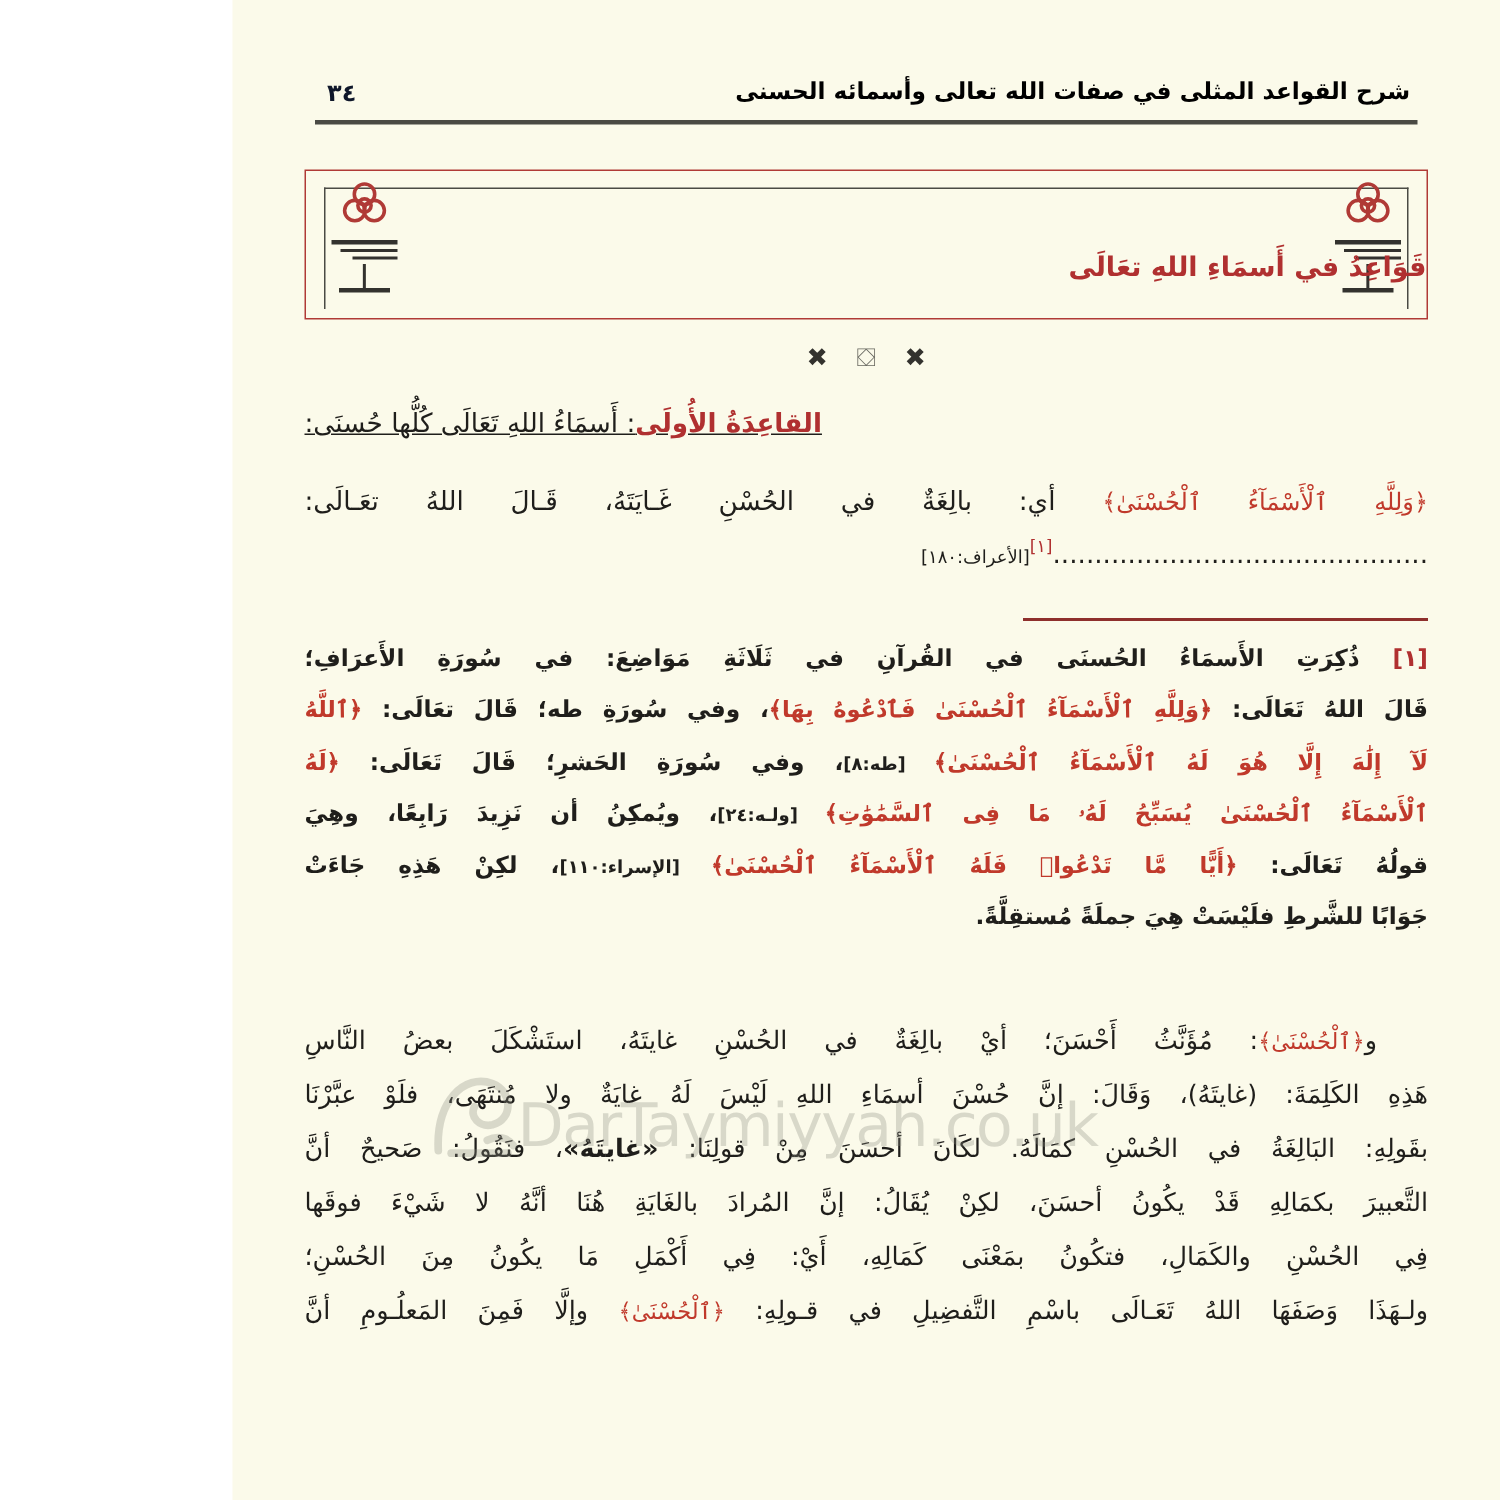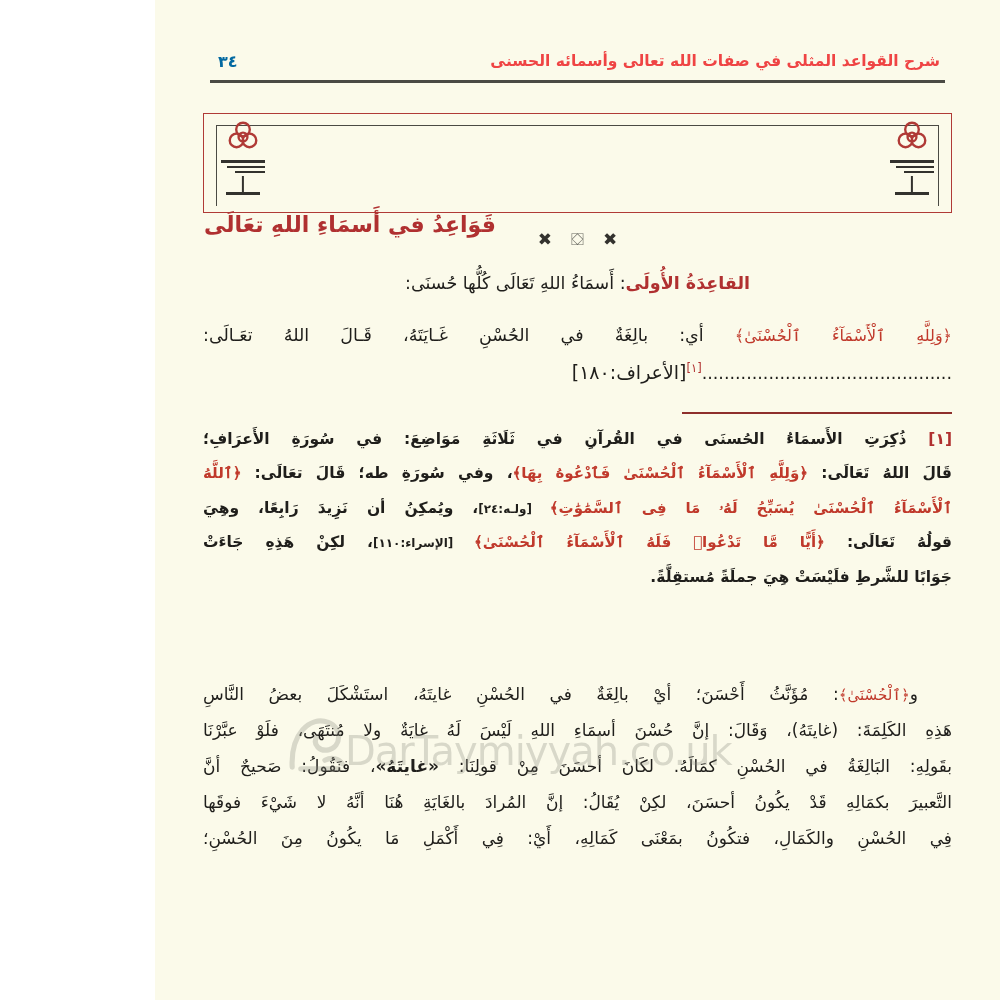--- a/index.html
+++ b/index.html
@@ -43,32 +43,32 @@
     height: 34px;
     direction: rtl;
   }
 
   .header-title {
     position: absolute;
     right: 15px;
     top: 0;
     font-size: 15.5px;
     font-weight: bold;
-    color: #ef4444;
+    color: #000000;
     letter-spacing: 0;
     white-space: nowrap;
   }
 
   .header-folio {
     position: absolute;
     left: 18px;
     top: 0;
     font-size: 16px;
     font-weight: bold;
-    color: #0369a1;
+    color: #0f172a;
   }
 
   .header-rule {
     position: absolute;
     right: 10px;
     left: 10px;
     top: 28px;
     height: 2.5px;
     background: #4a4a44;
   }
@@ -146,26 +146,25 @@
     width: 34px;
     height: 2.6px;
     background: #33322e;
   }
 
   #chapter-title {
     position: absolute;
     left: 0;
     right: 0;
     top: 54px;
-    text-align: left;
-    font-size: 22px;
+    text-align: right;
+    font-size: 18px;
     font-weight: bold;
     color: #b03030;
     white-space: nowrap;
-    margin-top: 44px;
   }
 
   
   #ornament-row {
     position: absolute;
     left: 0;
     right: 0;
     top: 228px;
     text-align: center;
     height: 22px;
@@ -197,26 +196,26 @@
 
   .ln {
     display: block;
     white-space: nowrap;
   }
   .ln.justified {
     text-align: justify;
     text-align-last: justify;
     white-space: normal;
   }
-  .ln.center { text-align: center; }
+  .ln.center { text-align: left; text-decoration: underline; }
   .ln.right  { text-align: left; text-align-last: right; white-space: normal; }
 
   .red      { color: #b03030; }
   .quran    { color: #c0392b; font-size: 16px; }
-  .ref      { color: #1f1e1b; font-size: 19px; }
+  .ref      { color: #1f1e1b; font-size: 12px; }
   .fnmark   { color: #b03030; font-size: 11.5px; vertical-align: super; }
   .dots     { color: #1f1e1b; letter-spacing: 2px; }
   .bold     { font-weight: bold; }
 
   
   #footnote-rule {
     position: absolute;
     right: 48px;
     width: 270px;
     top: 412px;
@@ -361,20 +360,23 @@
     <div id="footnote-rule"></div>
 
     <div id="footnote-block">
       <div class="ln justified">
         <span class="red">[١]</span><span> ذُكِرَتِ الأَسمَاءُ الحُسنَى في القُرآنِ في ثَلَاثَةِ مَوَاضِعَ: في سُورَةِ الأَعرَافِ؛</span>
       </div>
       <div class="ln justified">
         <span>قَالَ اللهُ تَعَالَى: </span><span class="quran">﴿وَلِلَّهِ ٱلْأَسْمَآءُ ٱلْحُسْنَىٰ فَٱدْعُوهُ بِهَا﴾</span><span>، وفي سُورَةِ طه؛ قَالَ تعَالَى: </span><span class="quran">﴿ٱللَّهُ</span>
       </div>
       <div class="ln justified">
+        <span class="quran">لَآ إِلَٰهَ إِلَّا هُوَ لَهُ ٱلْأَسْمَآءُ ٱلْحُسْنَىٰ﴾</span><span class="ref"> [طه:٨]</span><span>، وفي سُورَةِ الحَشرِ؛ قَالَ تَعَالَى: </span><span class="quran">﴿لَهُ</span>
+      </div>
+      <div class="ln justified">
         <span class="quran">ٱلْأَسْمَآءُ ٱلْحُسْنَىٰ يُسَبِّحُ لَهُۥ مَا فِى ٱلسَّمَٰوَٰتِ﴾</span><span class="ref"> [ولـه:٢٤]</span><span>، ويُمكِنُ أن نَزِيدَ رَابِعًا، وهِيَ</span>
       </div>
       <div class="ln justified">
         <span>قولُهُ تَعَالَى: </span><span class="quran">﴿أَيًّا مَّا تَدْعُوا۟ فَلَهُ ٱلْأَسْمَآءُ ٱلْحُسْنَىٰ﴾</span><span class="ref"> [الإسراء:١١٠]</span><span>، لكِنْ هَذِهِ جَاءَتْ</span>
       </div>
       <div class="ln right">
         <span>جَوَابًا للشَّرطِ فلَيْسَتْ هِيَ جملَةً مُستقِلَّةً.</span>
       </div>
     </div>
 
@@ -386,20 +388,23 @@
         <span>هَذِهِ الكَلِمَةَ: (غايتَهُ)، وَقَالَ: إنَّ حُسْنَ أسمَاءِ اللهِ لَيْسَ لَهُ غايَةٌ ولا مُنتَهَى، فلَوْ عبَّرْنَا</span>
       </div>
       <div class="ln justified">
         <span>بقَولِهِ: البَالِغَةُ في الحُسْنِ كمَالَهُ. لكَانَ أحسَنَ مِنْ قولِنَا: </span><span class="bold">«غايتَهُ»</span><span>، فنَقُولُ: صَحيحٌ أنَّ</span>
       </div>
       <div class="ln justified">
         <span>التَّعبيرَ بكمَالِهِ قَدْ يكُونُ أحسَنَ، لكِنْ يُقَالُ: إنَّ المُرادَ بالغَايَةِ هُنَا أنَّهُ لا شَيْءَ فوقَها</span>
       </div>
       <div class="ln justified">
         <span>فِي الحُسْنِ والكَمَالِ، فتكُونُ بمَعْنَى كَمَالِهِ، أَيْ: فِي أَكْمَلِ مَا يكُونُ مِنَ الحُسْنِ؛</span>
+      </div>
+      <div class="ln justified">
+        <span>ولـهَذَا وَصَفَهَا اللهُ تَعَـالَى باسْمِ التَّفضِيلِ في قـولِهِ: </span><span class="quran">﴿ٱلْحُسْنَىٰ﴾</span><span> وإلَّا فَمِنَ المَعلُـومِ أنَّ</span>
       </div>
     </div>
 
     <div id="watermark">
       <svg class="wm-logo" viewBox="0 0 100 100">
         <g fill="none" stroke="#8b8b80" stroke-width="6" stroke-linecap="round">
           <path d="M20 78 C 18 40, 40 18, 62 26 C 78 32, 78 54, 62 58 C 52 60, 44 52, 48 44"></path>
           <path d="M30 80 L 74 80"></path>
           <path d="M58 70 C 66 66, 74 68, 78 74"></path>
         </g>

